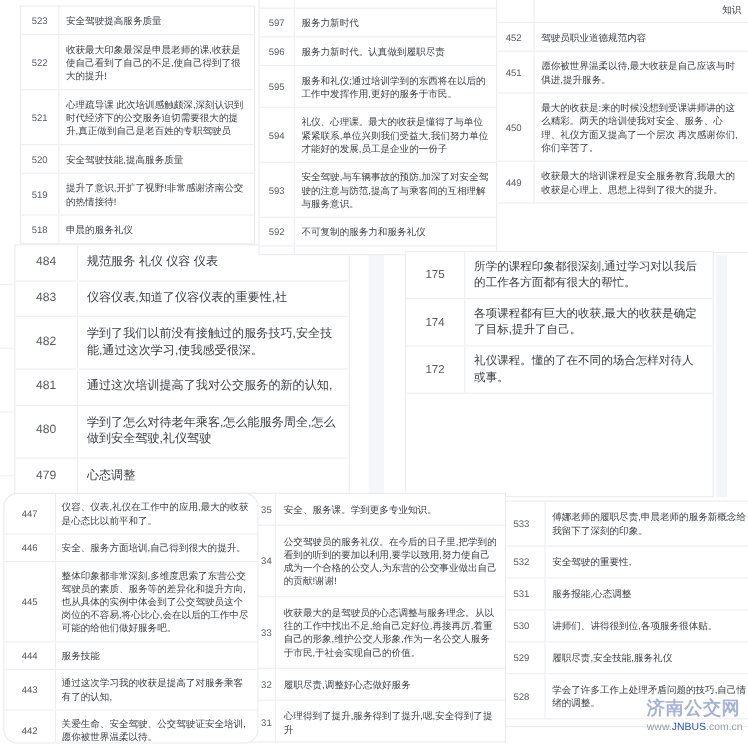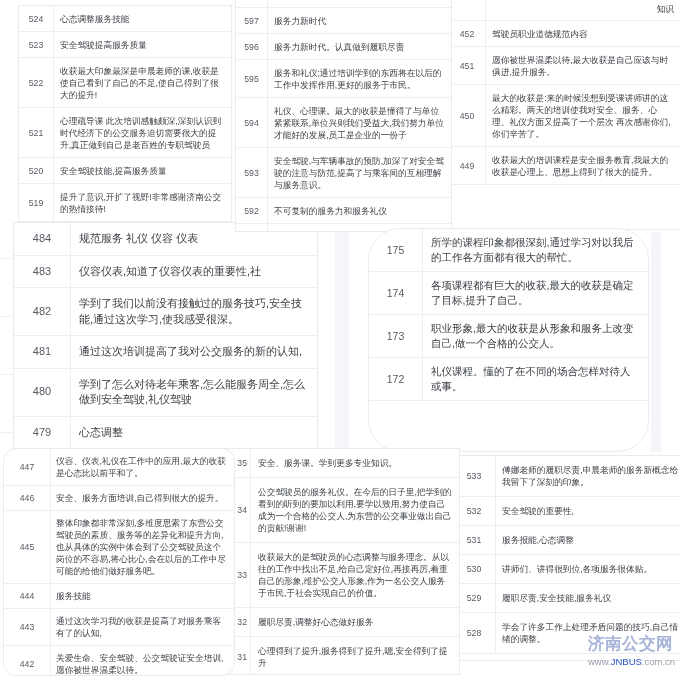--- a/index.html
+++ b/index.html
@@ -28,21 +28,21 @@
     box-sizing:border-box;
   }
   .txt{flex:1;box-sizing:border-box;color:#3c4046;}
 
   
   .sm{font-size:8.7px;line-height:12px;}
   .sm .txt{padding:6.5px 6px;}
   
   .lg{font-size:11px;line-height:15.5px;}
   .lg .txt{padding:8px 8px;}
-  .md{font-size:10.5px;line-height:15px;border-radius:32px;}
+  .md{font-size:10.5px;line-height:15px;}
   .md .txt{padding:6px 8px;}
 
   .card-a{left:18px;top:5px;width:214px;height:219px;--numw:35px;}
   .card-b{left:235px;top:0;width:217px;height:232px;--numw:32px;border-top:none;}
   .card-c{left:448px;top:0;width:232px;height:230px;--numw:37px;border-top:none;border-right:none;}
   .card-d{left:13px;top:222px;width:305px;height:230px;--numw:57px;}
   .card-e{left:368px;top:228px;width:281px;height:224px;--numw:54px;}
   .card-f{left:3px;top:448px;width:232px;height:228px;--numw:47px;z-index:6;border-radius:13px;}
   .card-g{left:215px;top:448px;width:245px;height:227px;--numw:35px;z-index:5;}
   .card-g .num{justify-content:flex-end;padding-right:3px;}
@@ -84,24 +84,20 @@
 
 <div class="ul-band" style="left:335px;top:226px;width:14px;height:226px;"></div>
 <div class="ul-band" style="left:651px;top:232px;width:10px;height:220px;background:#f4f5f8;"></div>
 <div class="ul-line" style="left:0;top:258px;width:13px;"></div>
 <div class="ul-line" style="left:0;top:316px;width:13px;"></div>
 <div class="ul-line" style="left:0;top:374px;width:13px;"></div>
 <div class="ul-line" style="left:0;top:432px;width:13px;"></div>
 
 <div class="card sm card-a">
     <div class="row">
-      <div class="num">524</div>
-      <div class="txt">心态调整服务技能</div>
-    </div>
-    <div class="row">
       <div class="num">523</div>
       <div class="txt">安全驾驶提高服务质量</div>
     </div>
     <div class="row">
       <div class="num">522</div>
       <div class="txt">收获最大印象最深是申晨老师的课,收获是使自己看到了自己的不足,使自己得到了很大的提升!</div>
     </div>
     <div class="row">
       <div class="num">521</div>
       <div class="txt">心理疏导课 此次培训感触颇深,深刻认识到时代经济下的公交服务迫切需要很大的提升,真正做到自己是老百姓的专职驾驶员</div>
@@ -204,24 +200,20 @@
 <div class="card md card-e">
     <div class="row">
       <div class="num">175</div>
       <div class="txt">所学的课程印象都很深刻,通过学习对以我后的工作各方面都有很大的帮忙。</div>
     </div>
     <div class="row">
       <div class="num">174</div>
       <div class="txt">各项课程都有巨大的收获,最大的收获是确定了目标,提升了自己。</div>
     </div>
     <div class="row">
-      <div class="num">173</div>
-      <div class="txt">职业形象,最大的收获是从形象和服务上改变自己,做一个合格的公交人。</div>
-    </div>
-    <div class="row">
       <div class="num">172</div>
       <div class="txt">礼仪课程。懂的了在不同的场合怎样对待人或事。</div>
     </div>
   </div>
 <div class="card sm card-h">
     <div class="row">
       <div class="num">533</div>
       <div class="txt">傅娜老师的履职尽责,申晨老师的服务新概念给我留下了深刻的印象。</div>
     </div>
     <div class="row">

